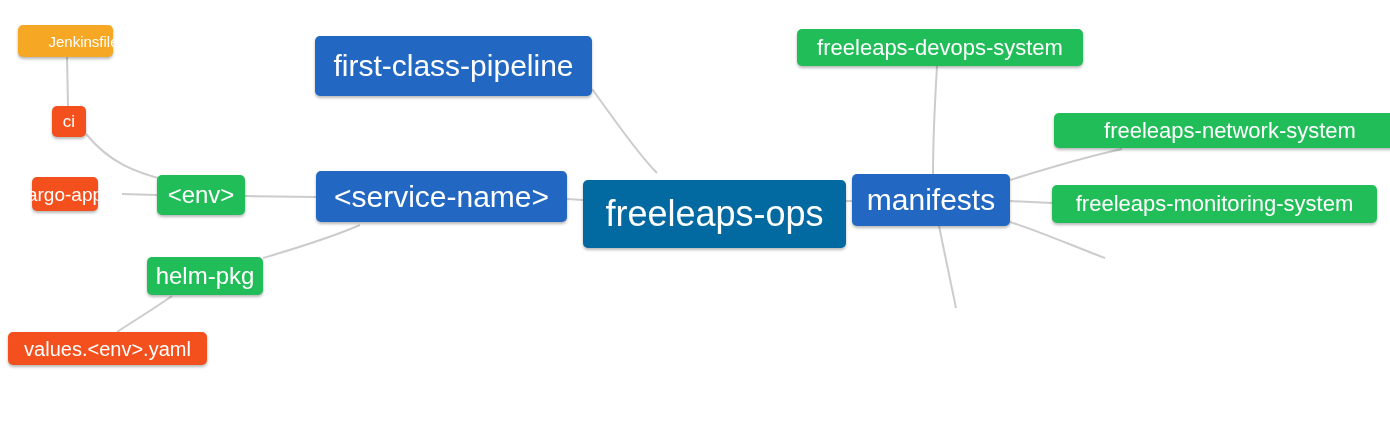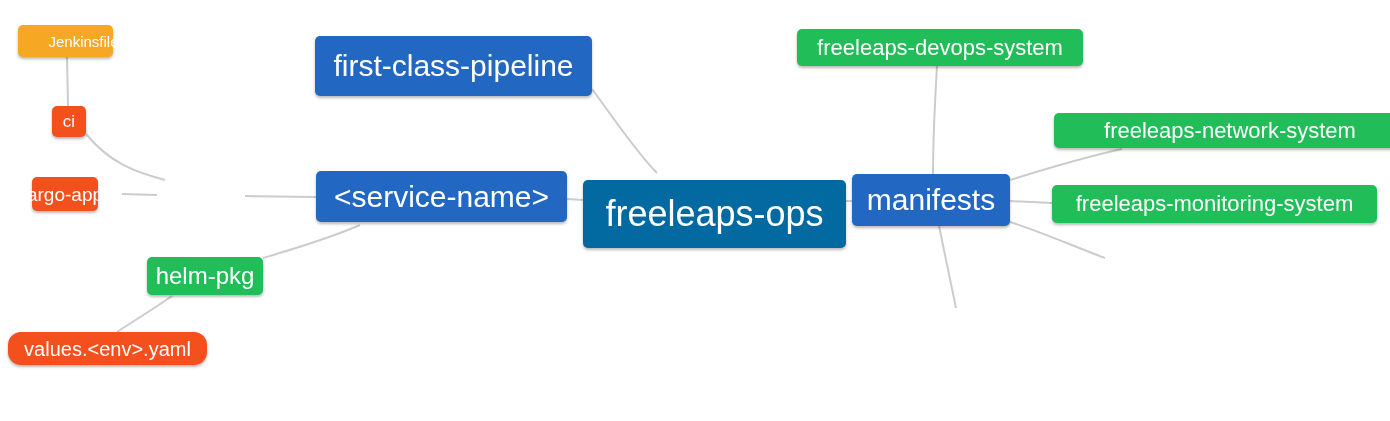--- a/index.html
+++ b/index.html
@@ -47,24 +47,27 @@
 
 <div class="node" style="left: 18px; top: 25px; width: 95px; height: 32px; font-size: 15px; background: rgb(246, 167, 36); color: rgb(255, 255, 255); padding-left: 36px;">
       <span>Jenkinsfile</span>
     </div>
     <div class="node" style="left: 52px; top: 106px; width: 34px; height: 31px; font-size: 17px; background: rgb(244, 80, 30); color: rgb(255, 255, 255);">
       <span>ci</span>
     </div>
     <div class="node" style="left: 32px; top: 177px; width: 66px; height: 34px; font-size: 19px; background: rgb(244, 80, 30); color: rgb(255, 255, 255);">
       <span>argo-app</span>
     </div>
+    <div class="node" style="left: 157px; top: 175px; width: 88px; height: 40px; font-size: 24px; background: rgb(33, 189, 88); color: rgb(255, 255, 255);">
+      <span>&lt;env&gt;</span>
+    </div>
     <div class="node" style="left: 147px; top: 257px; width: 116px; height: 38px; font-size: 24px; background: rgb(33, 189, 88); color: rgb(255, 255, 255);">
       <span>helm-pkg</span>
     </div>
-    <div class="node" style="left: 8px; top: 332px; width: 199px; height: 33px; font-size: 20px; background: rgb(244, 80, 30); color: rgb(255, 255, 255); border-radius: 13px;">
+    <div class="node" style="left: 8px; top: 332px; width: 199px; height: 33px; font-size: 20px; background: rgb(244, 80, 30); color: rgb(255, 255, 255);">
       <span>values.&lt;env&gt;.yaml</span>
     </div>
     <div class="node" style="left: 315px; top: 36px; width: 277px; height: 60px; font-size: 30px; background: rgb(34, 104, 194); color: rgb(255, 255, 255);">
       <span>first-class-pipeline</span>
     </div>
     <div class="node" style="left: 316px; top: 171px; width: 251px; height: 51px; font-size: 30px; background: rgb(34, 104, 194); color: rgb(255, 255, 255);">
       <span>&lt;service-name&gt;</span>
     </div>
     <div class="node" style="left: 583px; top: 180px; width: 263px; height: 68px; font-size: 36px; background: #0369a1; color: rgb(255, 255, 255);">
       <span>freeleaps-ops</span>

